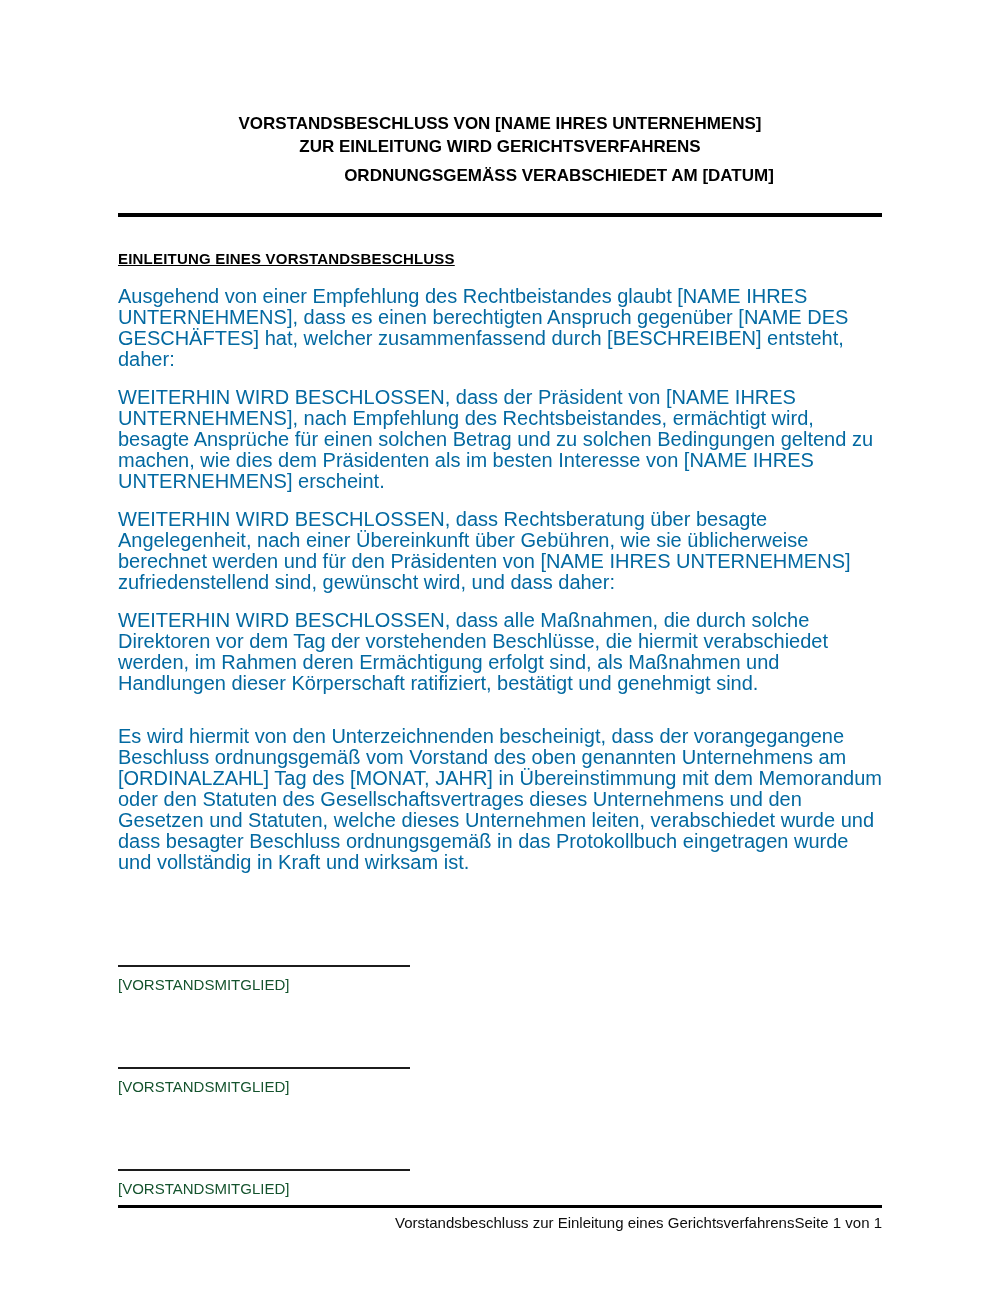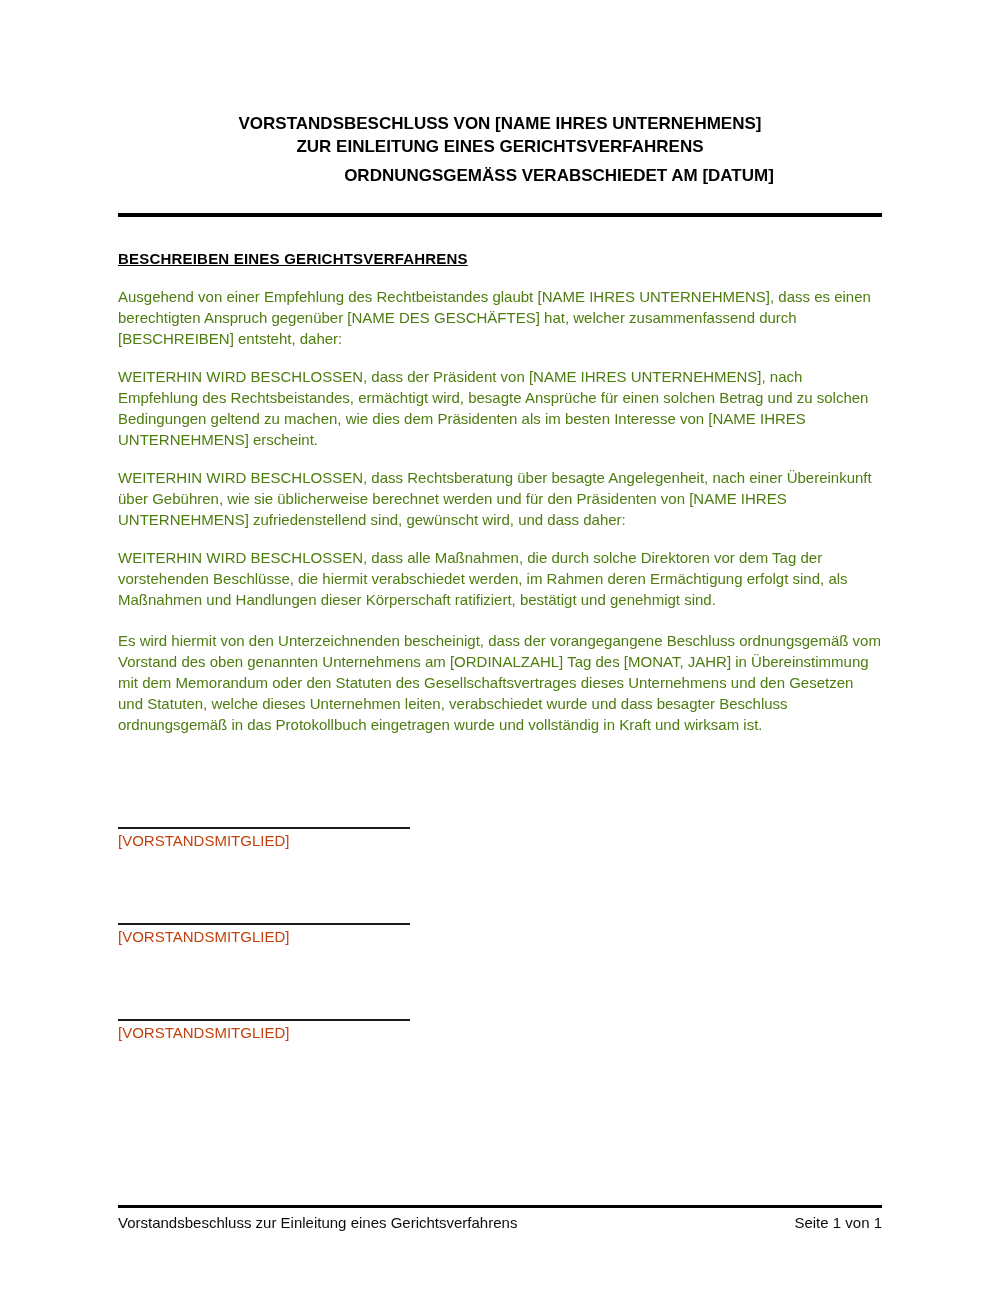--- a/index.html
+++ b/index.html
@@ -40,71 +40,71 @@
   .section-heading {
     margin-top: 31px;
     font-size: 15px;
     line-height: 21px;
     font-weight: bold;
     text-decoration: underline;
     letter-spacing: 0.2px;
   }
   .para {
     margin-top: 17px;
-    font-size: 15px;
+    font-size: 20px;
     line-height: 21px;
-    color: #4d7c0f;
+    color: #0369a1;
   }
   .certification {
-    margin-top: 20px;
+    margin-top: 32px;
   }
   .signatures {
     margin-top: 92px;
   }
   .sig-block { width: 292px; }
   .sig-block + .sig-block { margin-top: 72px; }
   .sig-rule {
     width: 292px;
     border-top: 2px solid #1c1c1c;
     height: 0;
   }
   .sig-label {
     font-size: 15px;
     line-height: 21px;
-    margin-top: 1px;
-    color: #c2410c;
+    margin-top: 7px;
+    color: #14532d;
   }
   .footer {
     position: absolute;
     left: 118px;
     right: 118px;
     top: 1205px;
     border-top: 3px solid #000000;
     padding-top: 5px;
     display: flex;
-    justify-content: space-between;
+    justify-content: flex-end;
     font-size: 15px;
     line-height: 20px;
     color: #0d0d0d;
   }
 </style>
 </head>
 <body>
 
 <div class="page">
 
   <div class="title-block">
     <div class="title-line">VORSTANDSBESCHLUSS VON [NAME IHRES UNTERNEHMENS]</div>
-    <div class="title-line">ZUR EINLEITUNG EINES GERICHTSVERFAHRENS</div>
+    <div class="title-line">ZUR EINLEITUNG WIRD GERICHTSVERFAHRENS</div>
     <div class="title-line subtitle">ORDNUNGSGEMÄSS VERABSCHIEDET AM [DATUM]</div>
   </div>
 
   <div class="thick-rule"></div>
 
-  <div class="section-heading">BESCHREIBEN EINES GERICHTSVERFAHRENS</div>
+  <div class="section-heading">EINLEITUNG EINES VORSTANDSBESCHLUSS</div>
 
   <p class="para">Ausgehend von einer Empfehlung des Rechtbeistandes glaubt [NAME IHRES UNTERNEHMENS], dass es einen berechtigten Anspruch gegenüber [NAME DES GESCHÄFTES] hat, welcher zusammenfassend durch [BESCHREIBEN] entsteht, daher:</p>
   <p class="para">WEITERHIN WIRD BESCHLOSSEN, dass der Präsident von [NAME IHRES UNTERNEHMENS], nach Empfehlung des Rechtsbeistandes, ermächtigt wird, besagte Ansprüche für einen solchen Betrag und zu solchen Bedingungen geltend zu machen, wie dies dem Präsidenten als im besten Interesse von [NAME IHRES UNTERNEHMENS] erscheint.</p>
   <p class="para">WEITERHIN WIRD BESCHLOSSEN, dass Rechtsberatung über besagte Angelegenheit, nach einer Übereinkunft über Gebühren, wie sie üblicherweise berechnet werden und für den Präsidenten von [NAME IHRES UNTERNEHMENS] zufriedenstellend sind, gewünscht wird, und dass daher:</p>
   <p class="para">WEITERHIN WIRD BESCHLOSSEN, dass alle Maßnahmen, die durch solche Direktoren vor dem Tag der vorstehenden Beschlüsse, die hiermit verabschiedet werden, im Rahmen deren Ermächtigung erfolgt sind, als Maßnahmen und Handlungen dieser Körperschaft ratifiziert, bestätigt und genehmigt sind.</p>
   <p class="para certification">Es wird hiermit von den Unterzeichnenden bescheinigt, dass der vorangegangene Beschluss ordnungsgemäß vom Vorstand des oben genannten Unternehmens am [ORDINALZAHL] Tag des [MONAT, JAHR] in Übereinstimmung mit dem Memorandum oder den Statuten des Gesellschaftsvertrages dieses Unternehmens und den Gesetzen und Statuten, welche dieses Unternehmen leiten, verabschiedet wurde und dass besagter Beschluss ordnungsgemäß in das Protokollbuch eingetragen wurde und vollständig in Kraft und wirksam ist.</p>
 
   <div class="signatures">
     <div class="sig-block">
       <div class="sig-rule"></div>

